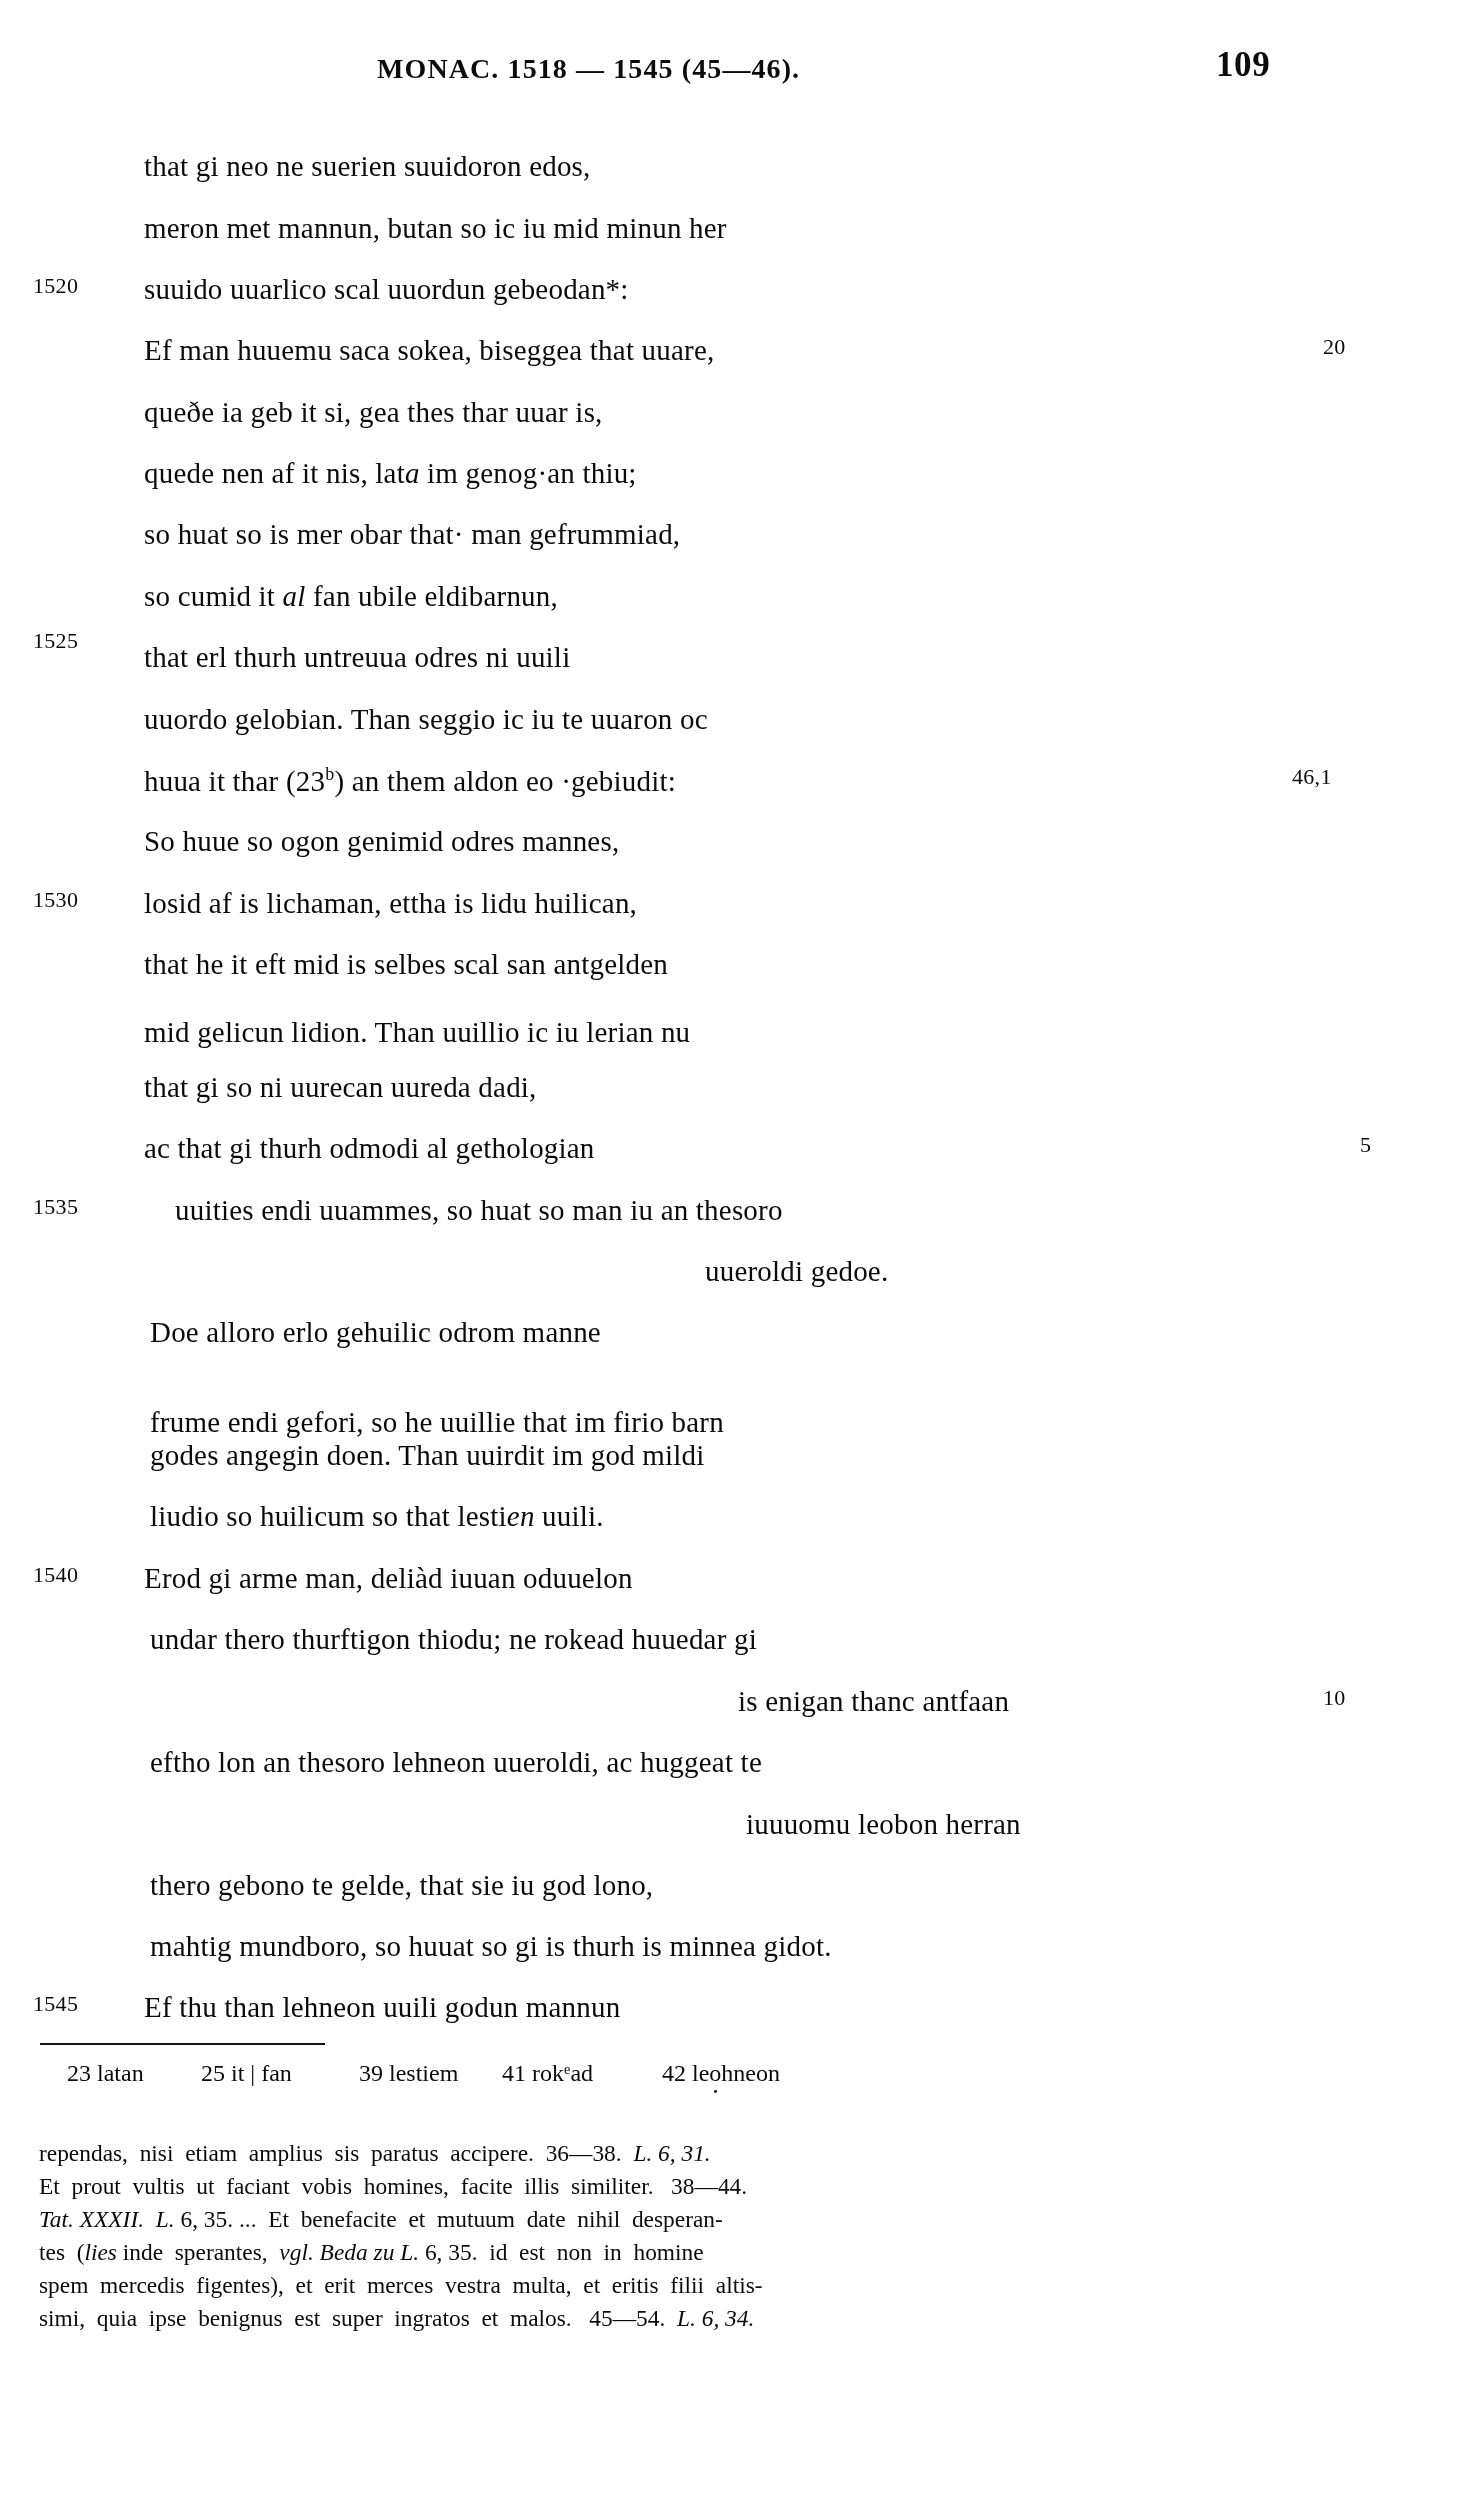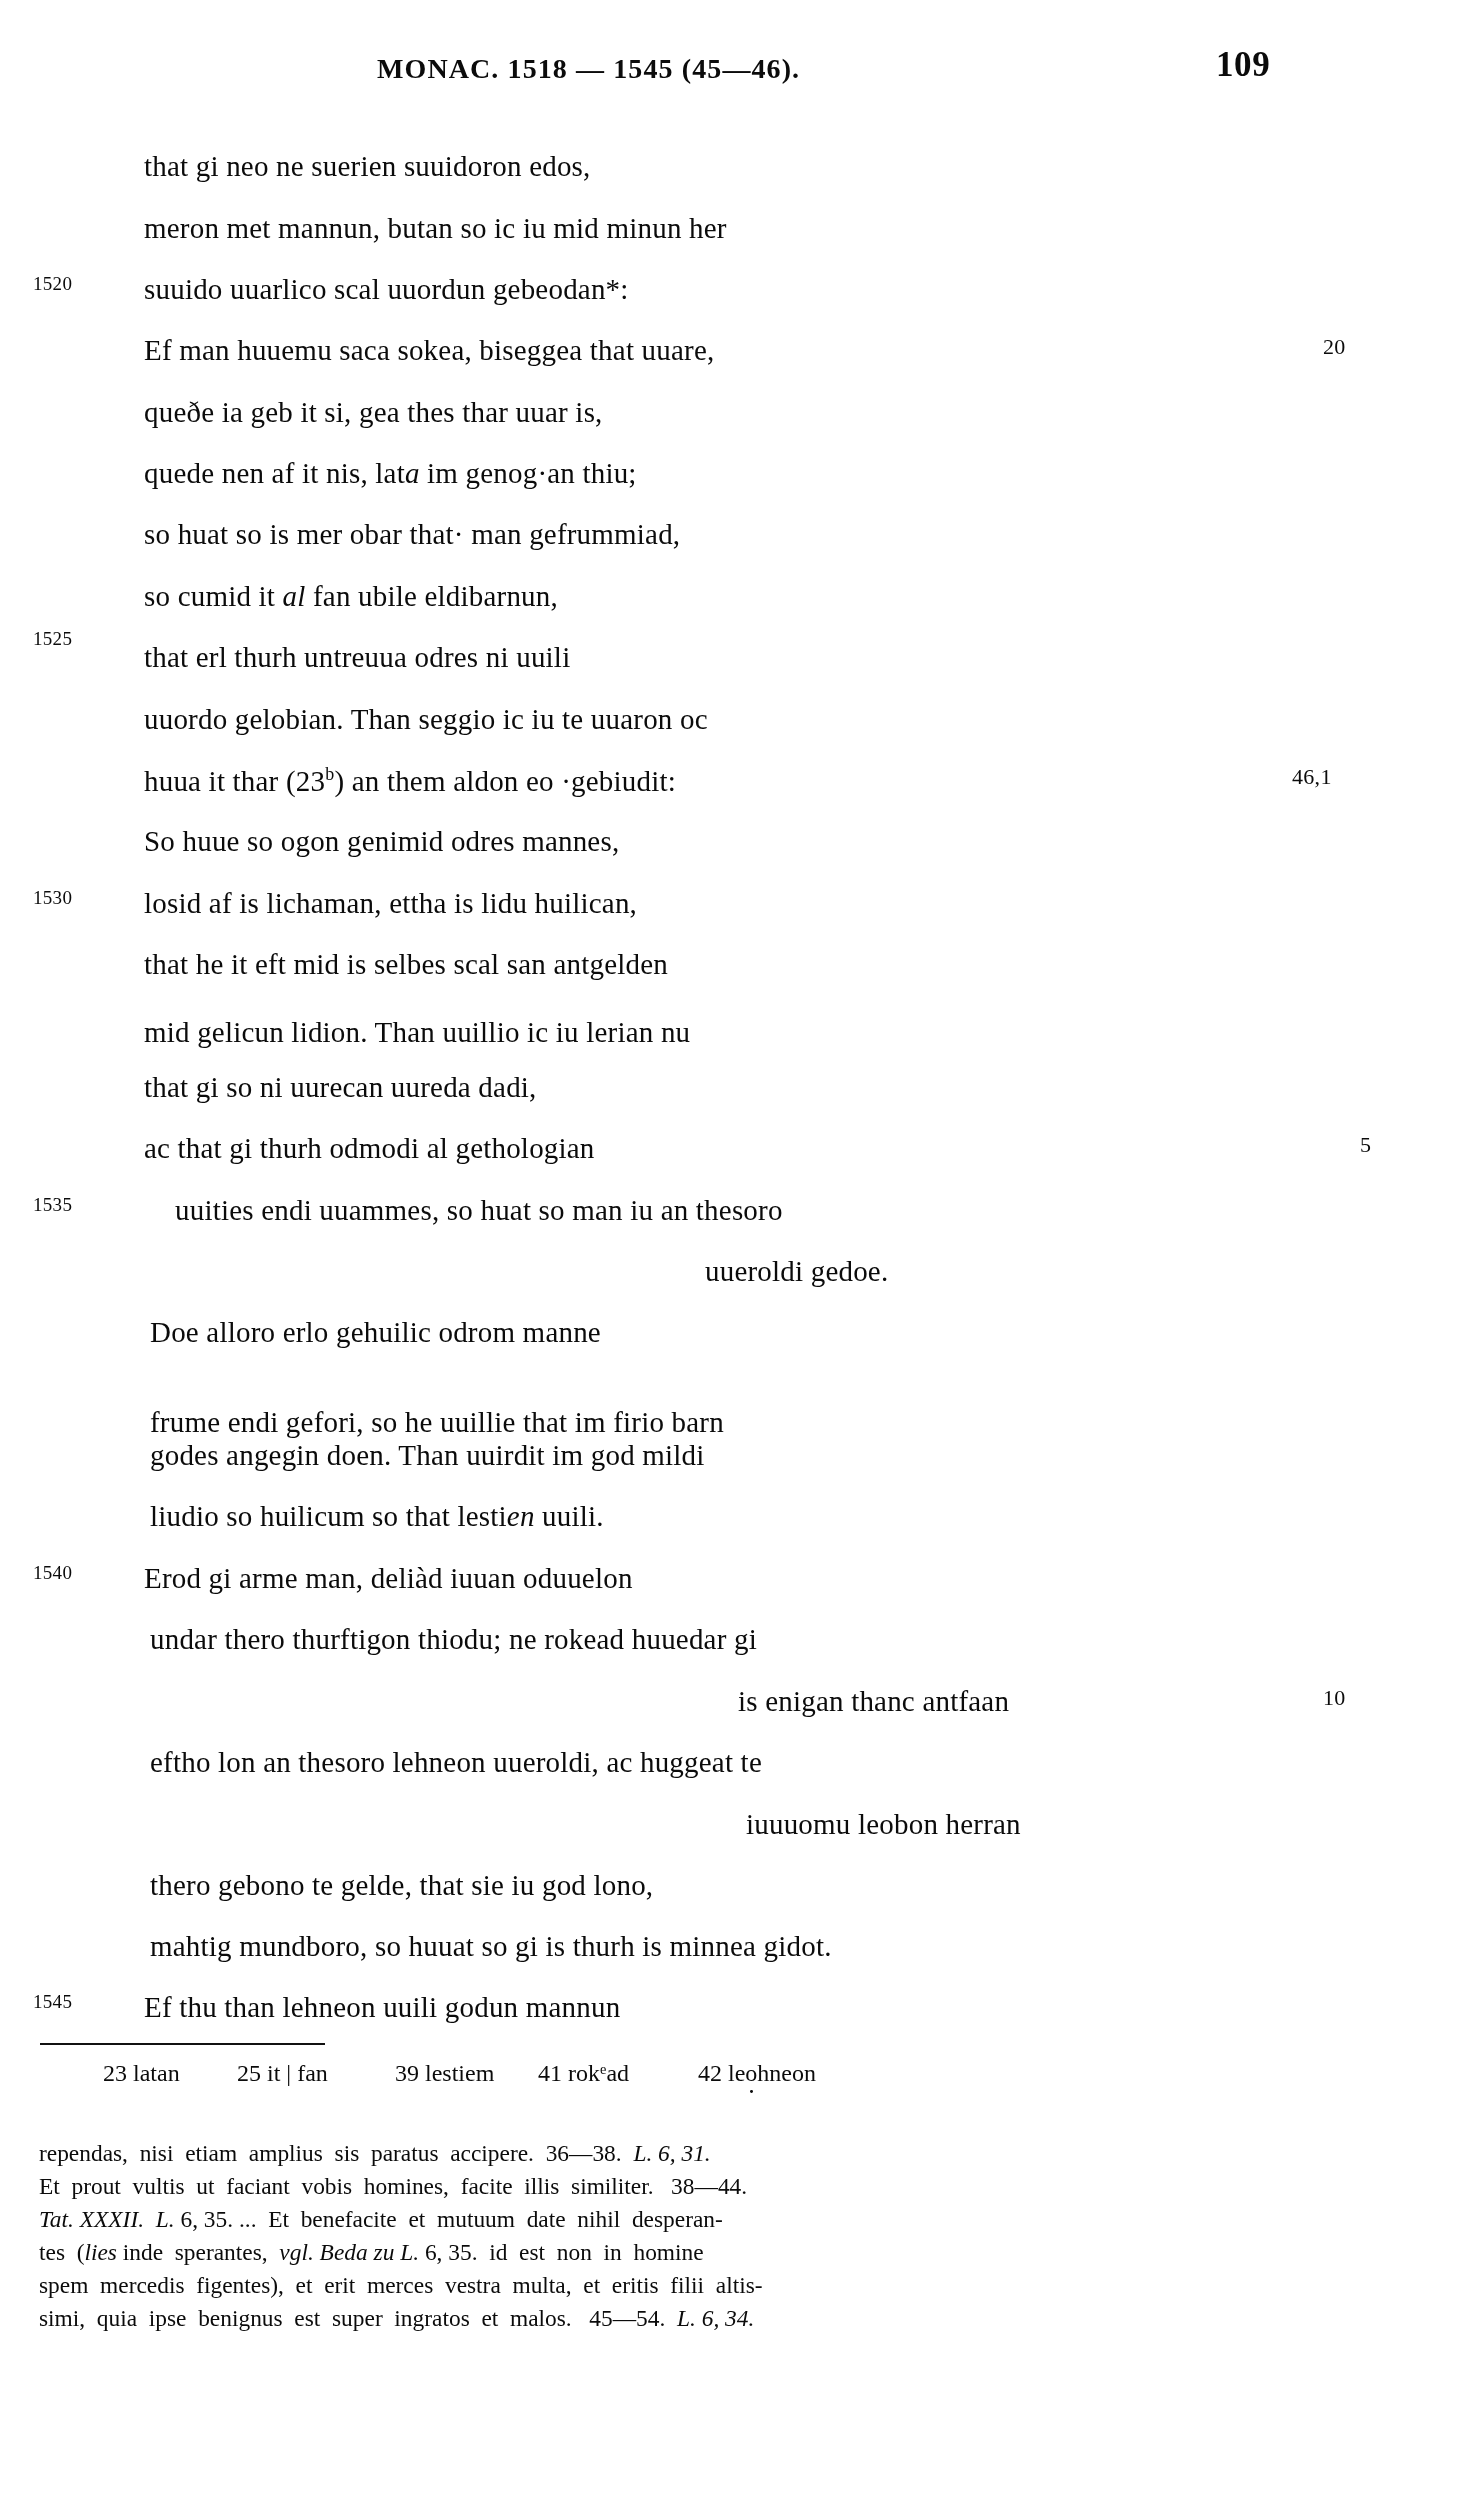--- a/index.html
+++ b/index.html
@@ -23,21 +23,21 @@
   }
   .runhead-folio{
     position:absolute;left:1216px;top:-8px;
     font-size:35px;font-weight:700;letter-spacing:0.6px;
   }
 
   
   .verses{position:absolute;left:0;top:150px;width:1462px;}
   .vnum{
     position:absolute;left:33px;top:0;
-    font-size:19px;letter-spacing:0.3px;
+    font-size:22px;letter-spacing:0.3px;
   }
   .vtext{
     position:absolute;top:0;
     font-size:29px;letter-spacing:0.2px;
   }
   .vmarg{
     position:absolute;top:3.4px;
     font-size:22px;letter-spacing:0.3px;
   }
   i.it{font-style:italic;}
@@ -50,21 +50,21 @@
     background:#0b0b0b;
   }
 
   
   .app-rule{
     position:absolute;left:40px;top:2043px;width:285px;height:2.3px;
     background:#111;
   }
   .apparatus{
     position:absolute;left:0;top:2060px;width:1418px;height:40px;
-    font-size:24px;white-space:pre;margin-left:36px;
+    font-size:24px;white-space:pre;
   }
   .app-item{position:absolute;top:0;}
 
   
   .notes{
     position:absolute;left:39px;top:2137px;width:1313px;
     font-size:23.4px;line-height:33px;
   }
   .nline{white-space:pre;height:33px;}
   .nline i{font-style:italic;}

